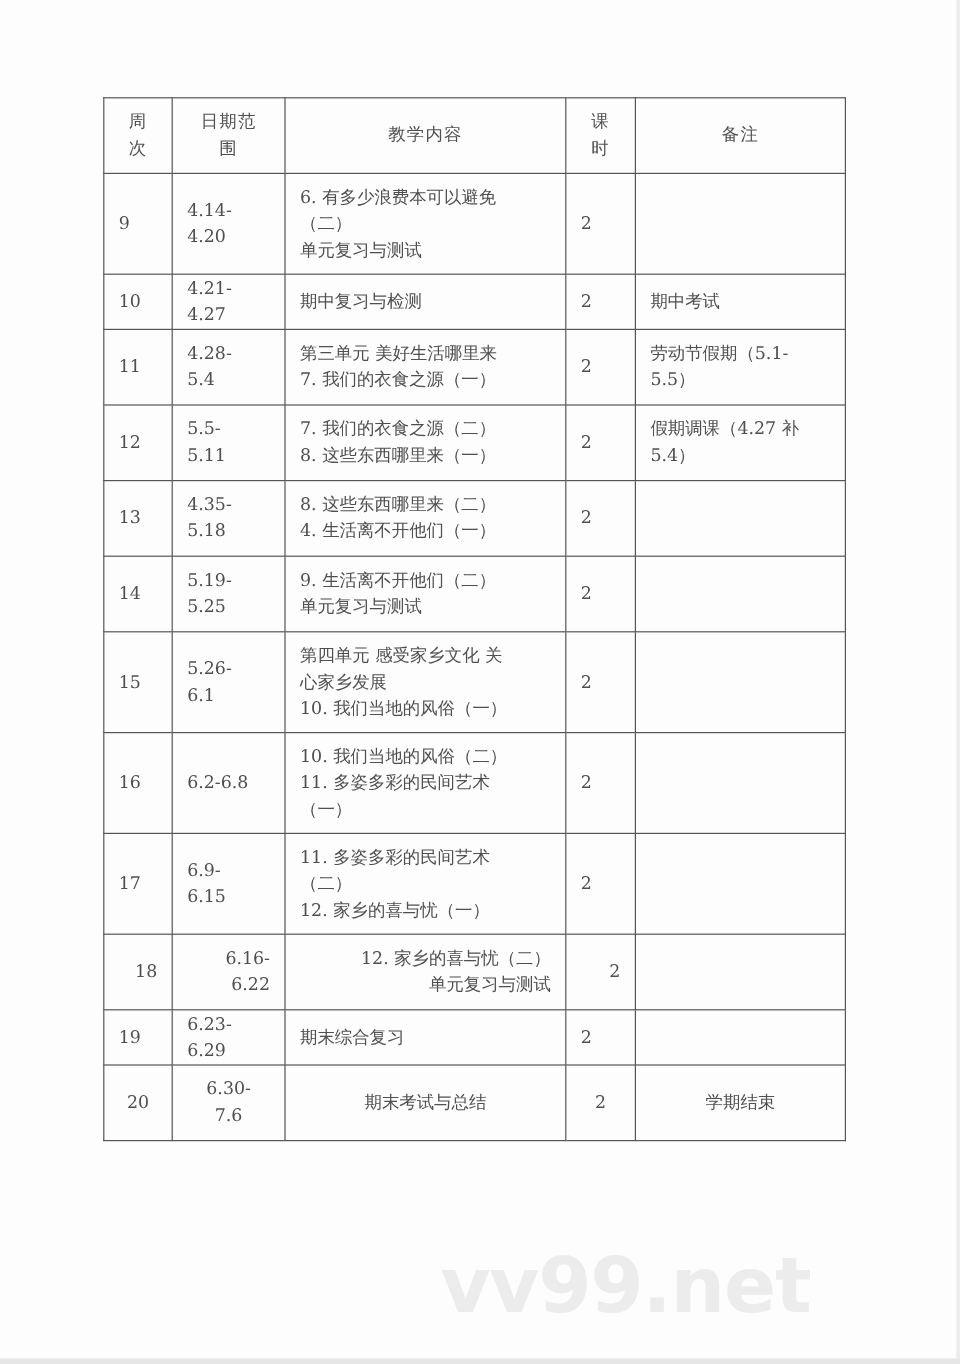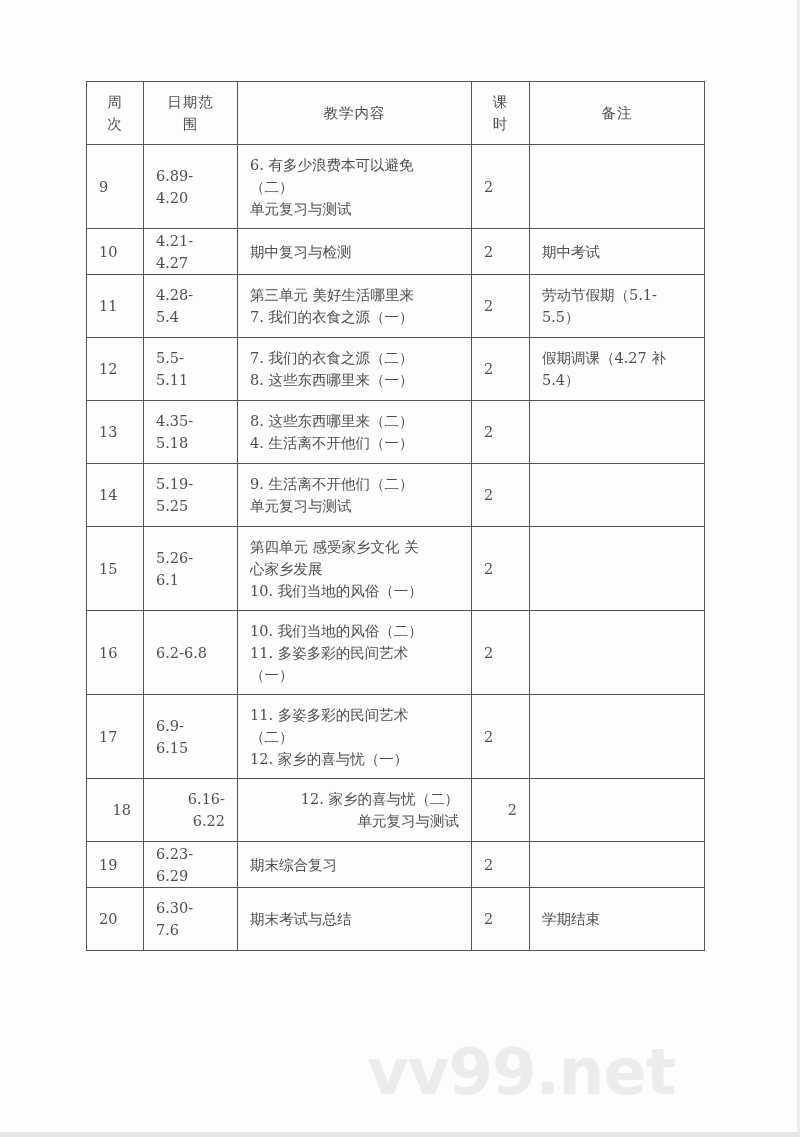--- a/index.html
+++ b/index.html
@@ -96,21 +96,21 @@
         </th>
       <th>
           <span class="line">备注</span>
         </th>
     </tr>
   </thead>
   <tbody id="table-body">
       <tr style="height: 84px;">
         <td class="week">9</td>
         <td class="date">
-          <span class="line">6.89-</span>
+          <span class="line">4.14-</span>
           <span class="line">4.20</span>
         </td>
         <td class="content">
           <span class="line">6. 有多少浪费本可以避免</span>
           <span class="line">（二）</span>
           <span class="line">单元复习与测试</span>
         </td>
         <td class="hours">2</td>
         <td class="notes"></td>
       </tr>
@@ -245,21 +245,21 @@
         <td class="date">
           <span class="line">6.23-</span>
           <span class="line">6.29</span>
         </td>
         <td class="content">
           <span class="line">期末综合复习</span>
         </td>
         <td class="hours">2</td>
         <td class="notes"></td>
       </tr>
-      <tr style="height: 63px;">
+      <tr style="height: 63px; text-align: center;">
         <td class="week">20</td>
         <td class="date">
           <span class="line">6.30-</span>
           <span class="line">7.6</span>
         </td>
         <td class="content">
           <span class="line">期末考试与总结</span>
         </td>
         <td class="hours">2</td>
         <td class="notes">

